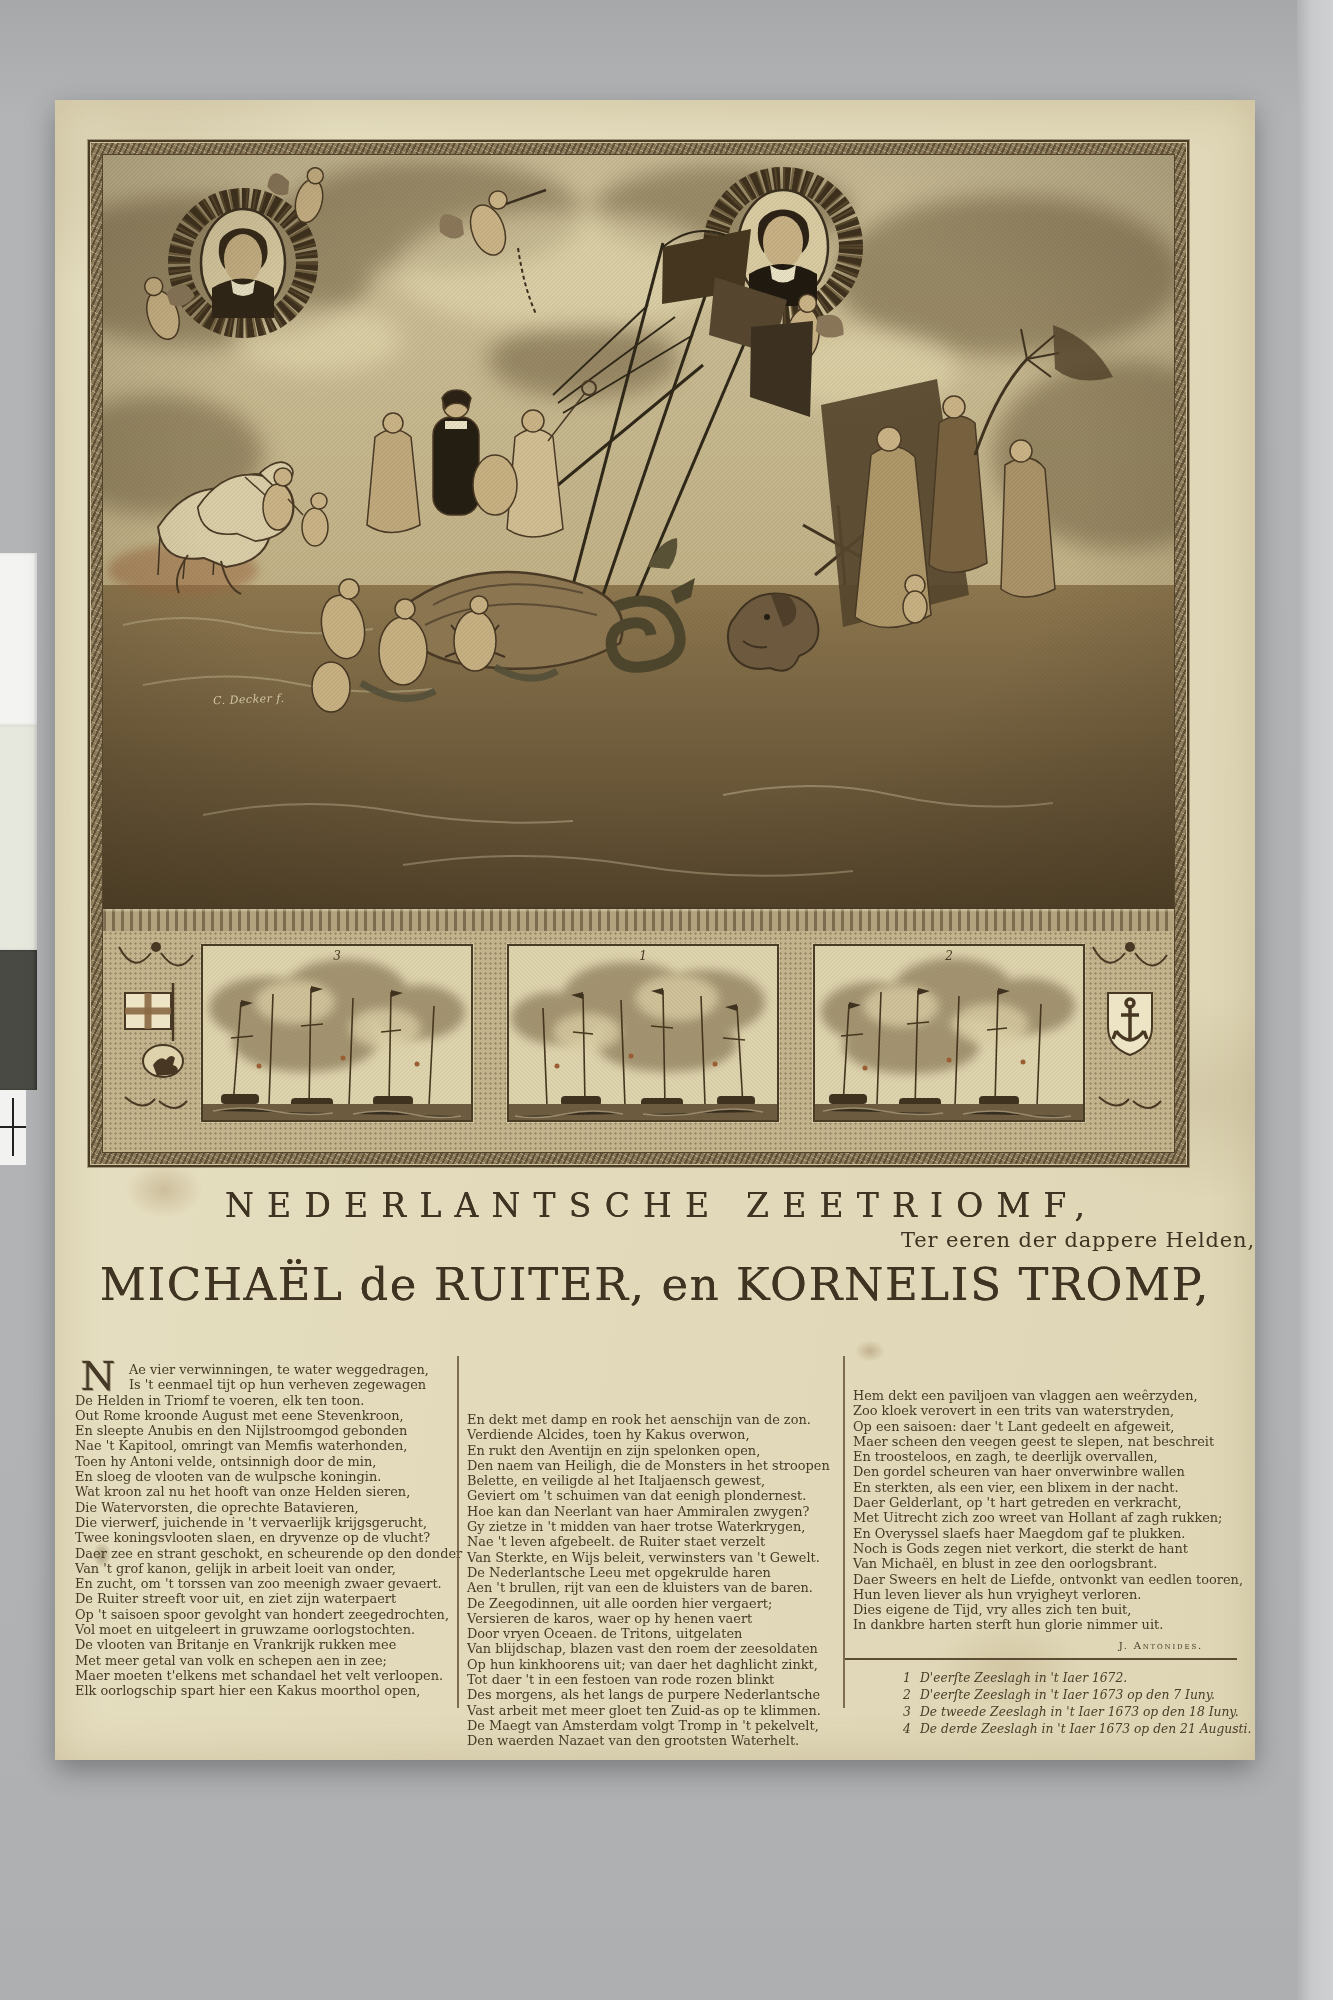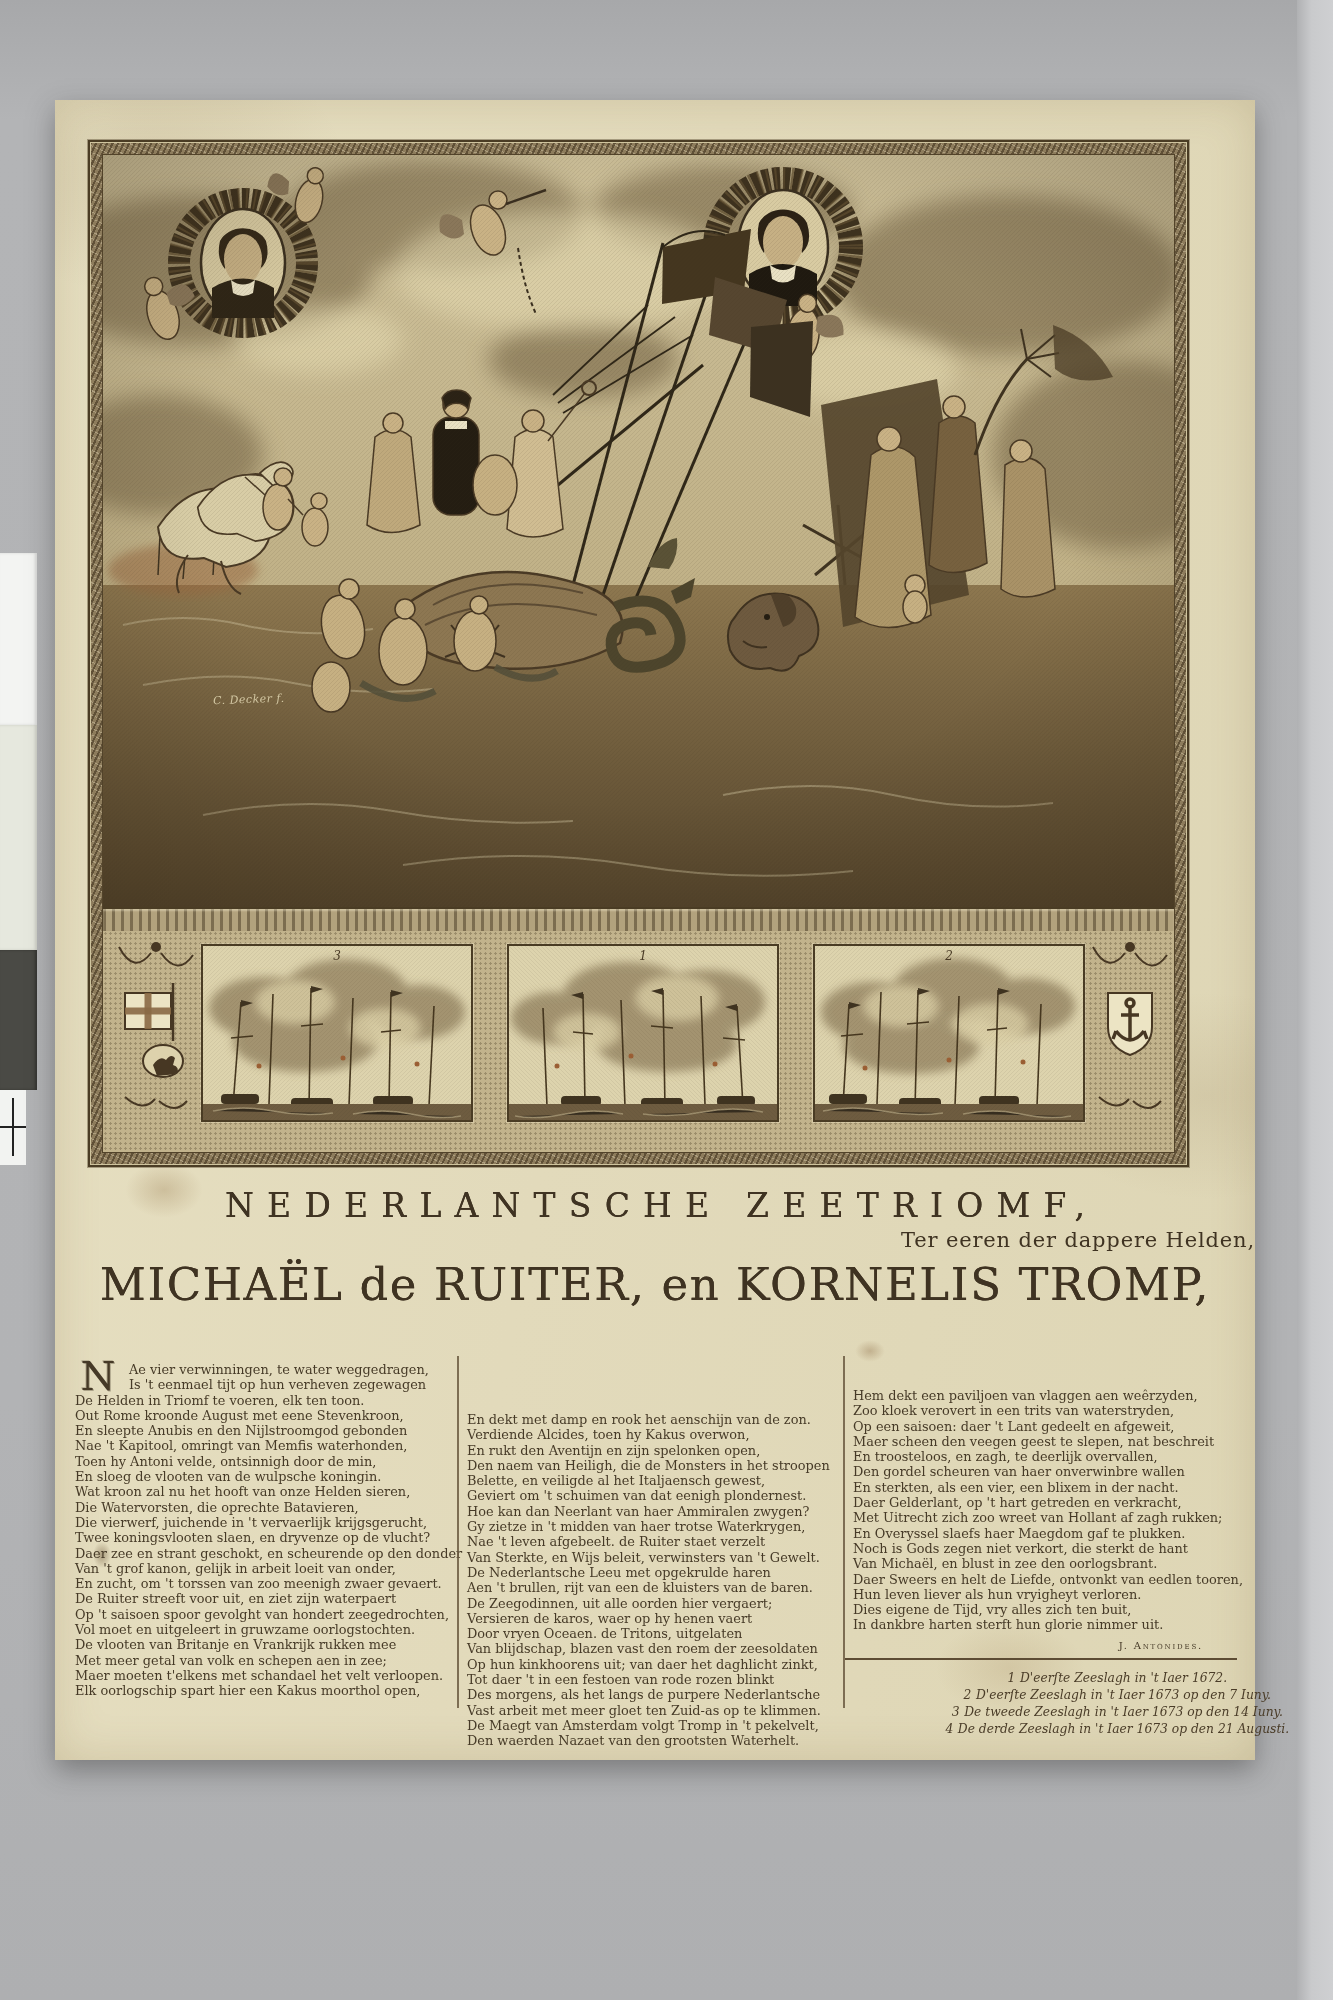--- a/index.html
+++ b/index.html
@@ -82,22 +82,22 @@
   .vr1{left:402px;top:1256px;height:352px;}
   .vr2{left:788px;top:1256px;height:352px;}
   .dropcap{position:absolute;left:0;top:-2px;width:46px;height:32px;
     font-size:40px;line-height:32px;text-align:center;color:#463a27;
     text-shadow:1px 1px 0 rgba(70,58,39,.35), -1px -1px 0 rgba(70,58,39,.25);}
   .col1 .lines .pline:nth-child(1),
   .col1 .lines .pline:nth-child(2){padding-left:54px;}
   .author{margin-top:5px;text-align:right;padding-right:46px;
     font-variant:small-caps;letter-spacing:.18em;font-size:10px;}
   .hrule{position:absolute;left:790px;top:1558px;width:392px;height:2px;background:#5d4c34;}
-  .footnotes{position:absolute;left:870px;top:1570px;width:380px;
-    font-size:12.3px;font-style:italic;line-height:17px;color:#4a3c28;text-align:center;}
+  .footnotes{position:absolute;left:848px;top:1570px;width:380px;
+    font-size:12.3px;font-style:italic;line-height:17px;color:#4a3c28;}
   .fn-num{display:inline-block;width:17px;}
 </style>
 </head>
 <body>
 
 <div class="stage">
 
   <div class="edge-band"></div>
   <div class="cal cal-white"></div>
   <div class="cal cal-pale"></div>
@@ -609,17 +609,17 @@
           <div class="pline">Dies eigene de Tijd, vry alles zich ten buit,</div>
           <div class="pline">In dankbre harten sterft hun glorie nimmer uit.</div>
         </div>
       <div class="author">J. Antonides.</div>
     </div>
 
     <div class="hrule"></div>
     <div class="footnotes">
         <div class="pline"><span class="fn-num">1</span><span class="fn-text">D'eerſte Zeeslagh in 't Iaer 1672.</span></div>
         <div class="pline"><span class="fn-num">2</span><span class="fn-text">D'eerſte Zeeslagh in 't Iaer 1673 op den 7 Iuny.</span></div>
-        <div class="pline"><span class="fn-num">3</span><span class="fn-text">De tweede Zeeslagh in 't Iaer 1673 op den 14 Iuny.</span></div>
+        <div class="pline"><span class="fn-num">3</span><span class="fn-text">De tweede Zeeslagh in 't Iaer 1673 op den 18 Iuny.</span></div>
         <div class="pline"><span class="fn-num">4</span><span class="fn-text">De derde Zeeslagh in 't Iaer 1673 op den 21 Augusti.</span></div>
       </div>
   </div>
 </div>
 
 </body></html>

